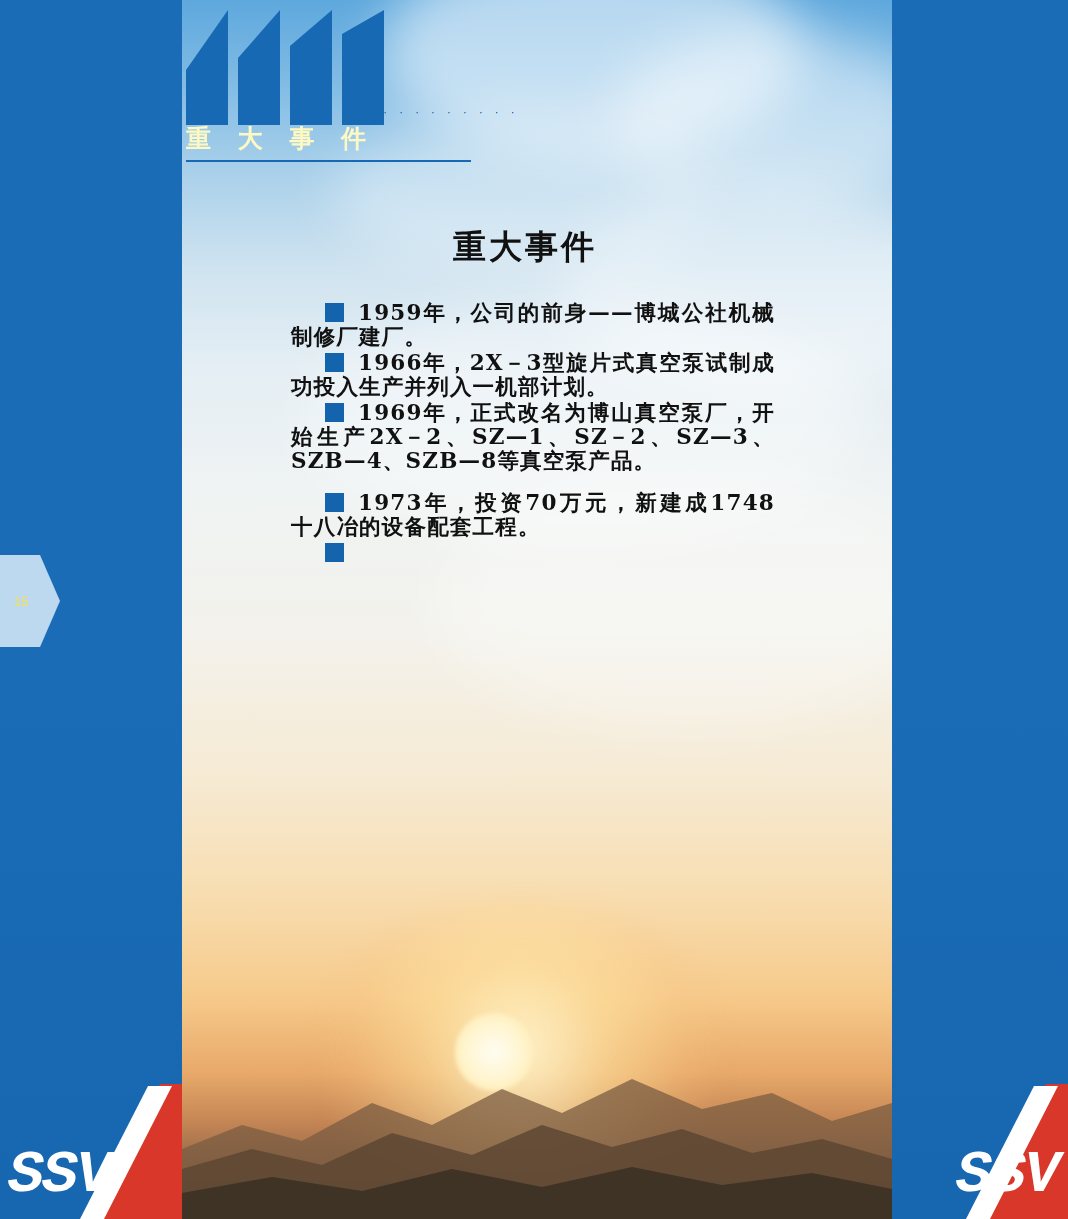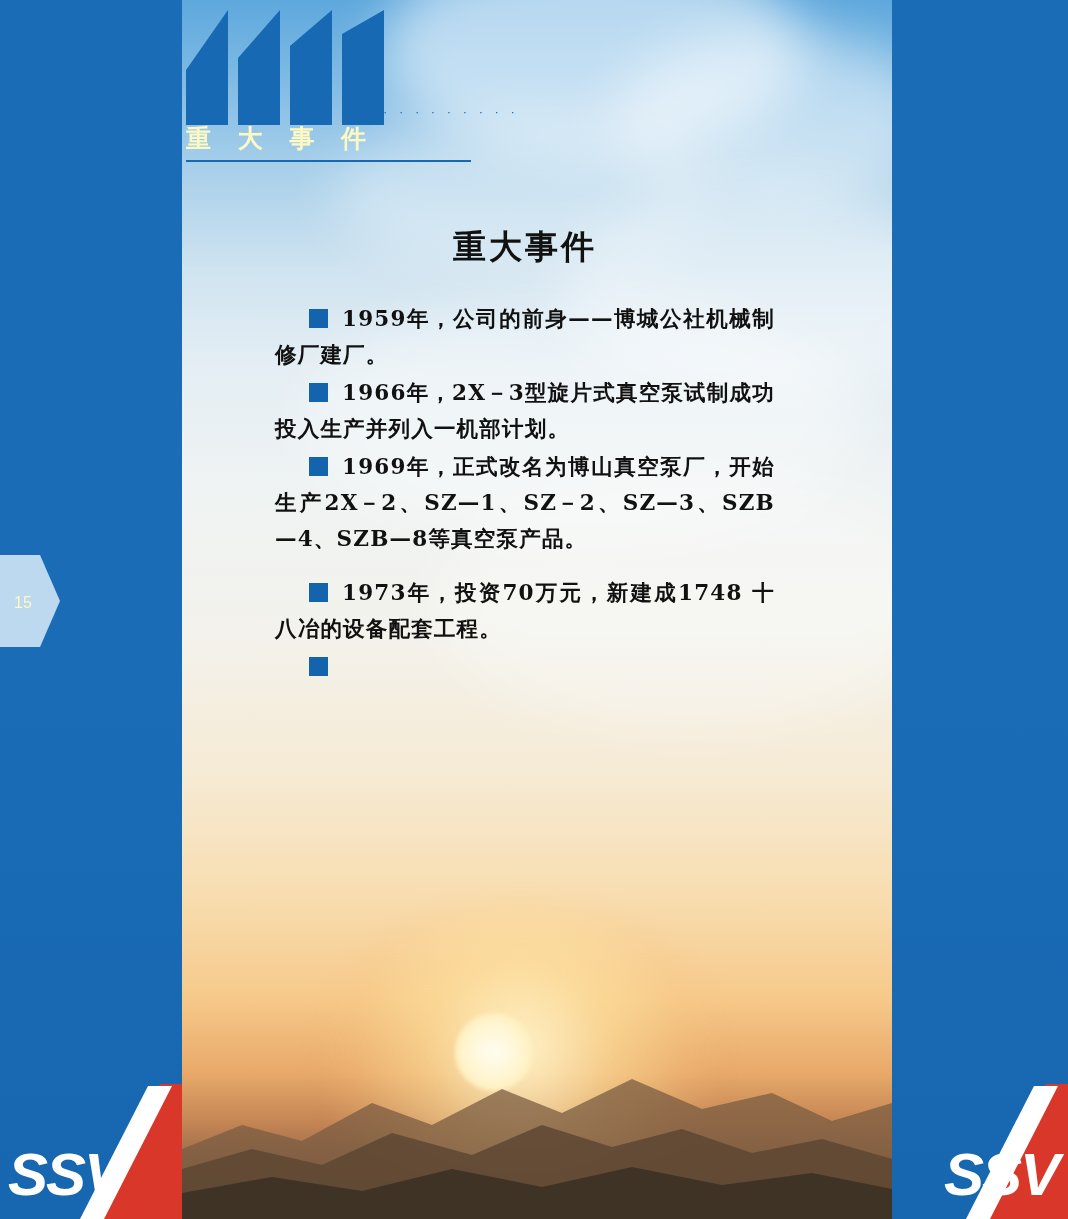--- a/index.html
+++ b/index.html
@@ -132,25 +132,25 @@
     font-weight: bold;
     font-size: 33px;
     color: #111;
     letter-spacing: 3px;
     margin-bottom: 31px;
   }
   .para {
     font-family: "DejaVu Serif", serif;
     font-weight: bold;
     font-size: 21.5px;
-    line-height: 36px;
+    line-height: 24px;
     color: #111;
     text-align: justify;
     letter-spacing: 1.2px;
-    margin: 0 0 2px 0;
+    margin: 0 0 2px 16px;
     text-indent: 0;
   }
   .para .bullet {
     display: inline-block;
     width: 19px;
     height: 19px;
     background: #1464ad;
     margin-left: 34px;
     margin-right: 14px;
     vertical-align: -2px;
@@ -159,37 +159,37 @@
   
   .page-tab {
     position: absolute;
     left: 0px; top: 555px;
     width: 60px; height: 92px;
   }
   .page-num {
     position: absolute;
     left: 14px; top: 594px;
     font-family: "Liberation Sans", sans-serif;
-    font-size: 16px;
-    color: #fef9c3;
+    font-size: 13px;
+    color: #fde047;
   }
   
   .logo-left {
     position: absolute;
     left: 0; bottom: 0;
     width: 182px; height: 175px;
   }
   .logo-right {
     position: absolute;
     right: 0; bottom: 0;
     width: 176px; height: 175px;
   }
   .logo-text {
     position: absolute;
-    font-family: Liberation Sans, sans-serif;
+    font-family: Liberation Mono, monospace;
     font-weight: bold;
     font-style: italic;
     font-size: 60px;
     color: #ffffff;
     letter-spacing: -2px;
     margin-top: 44px;
   }
 </style>
 </head>
 <body>

